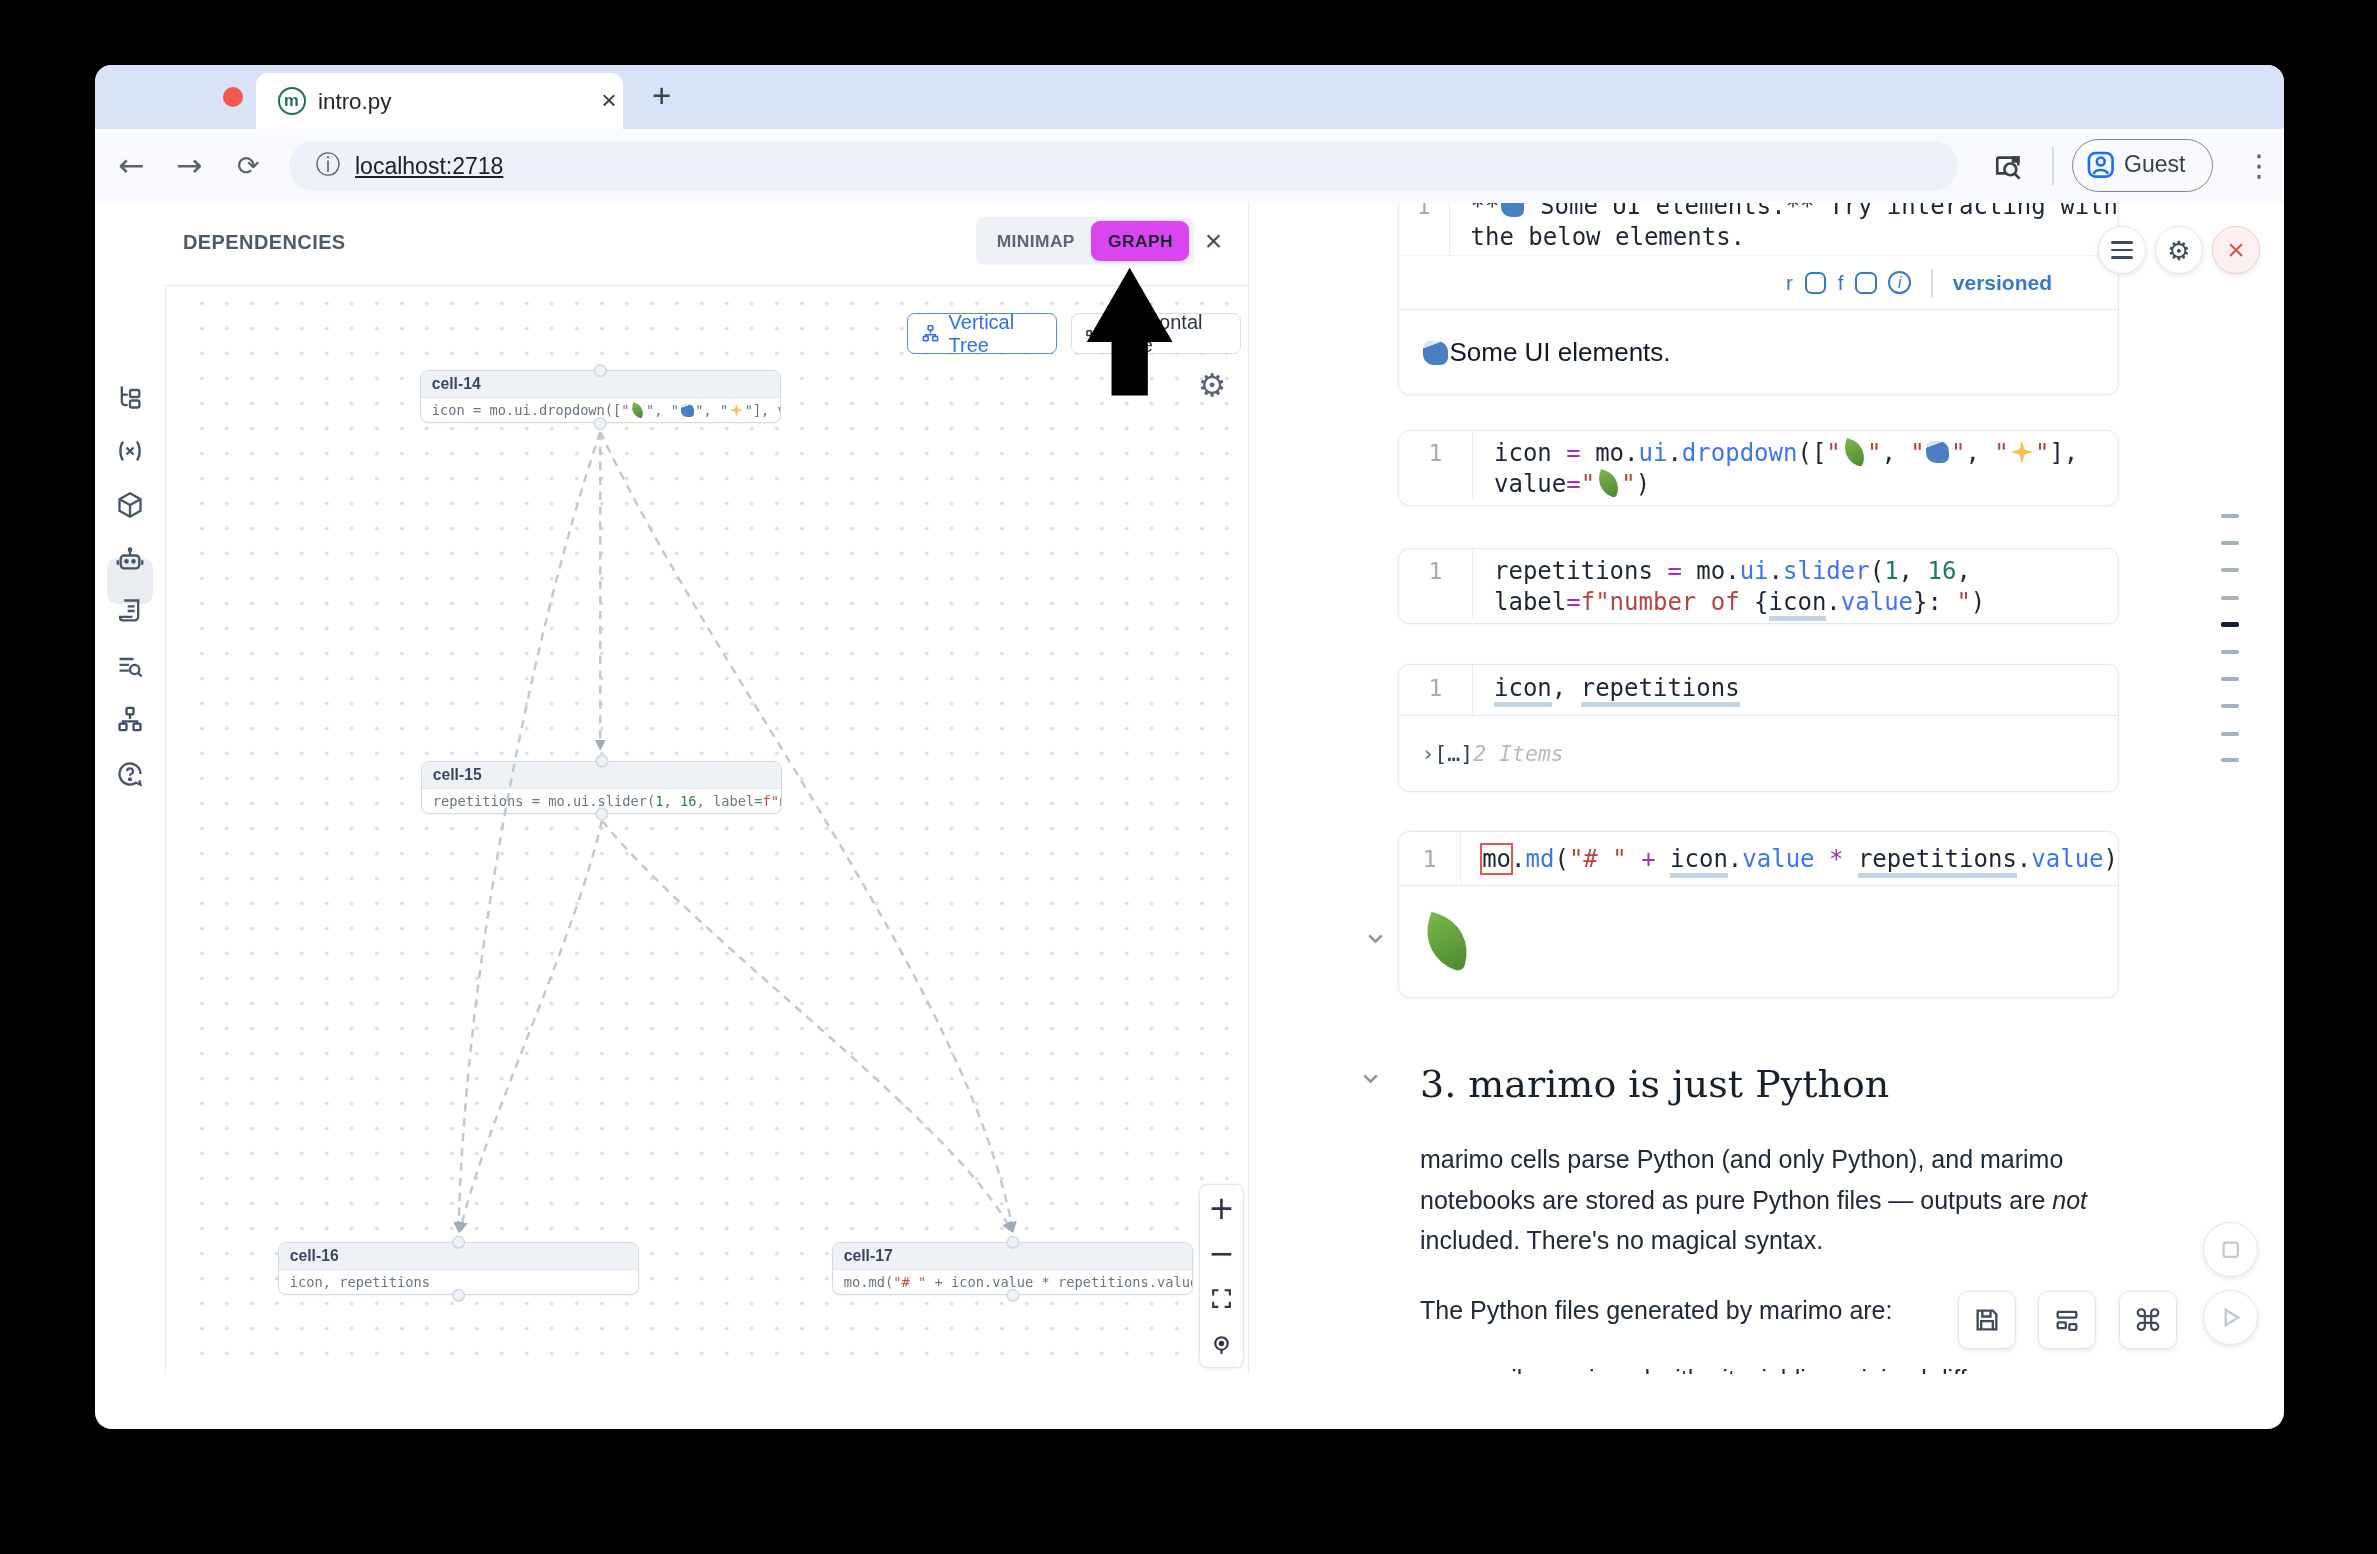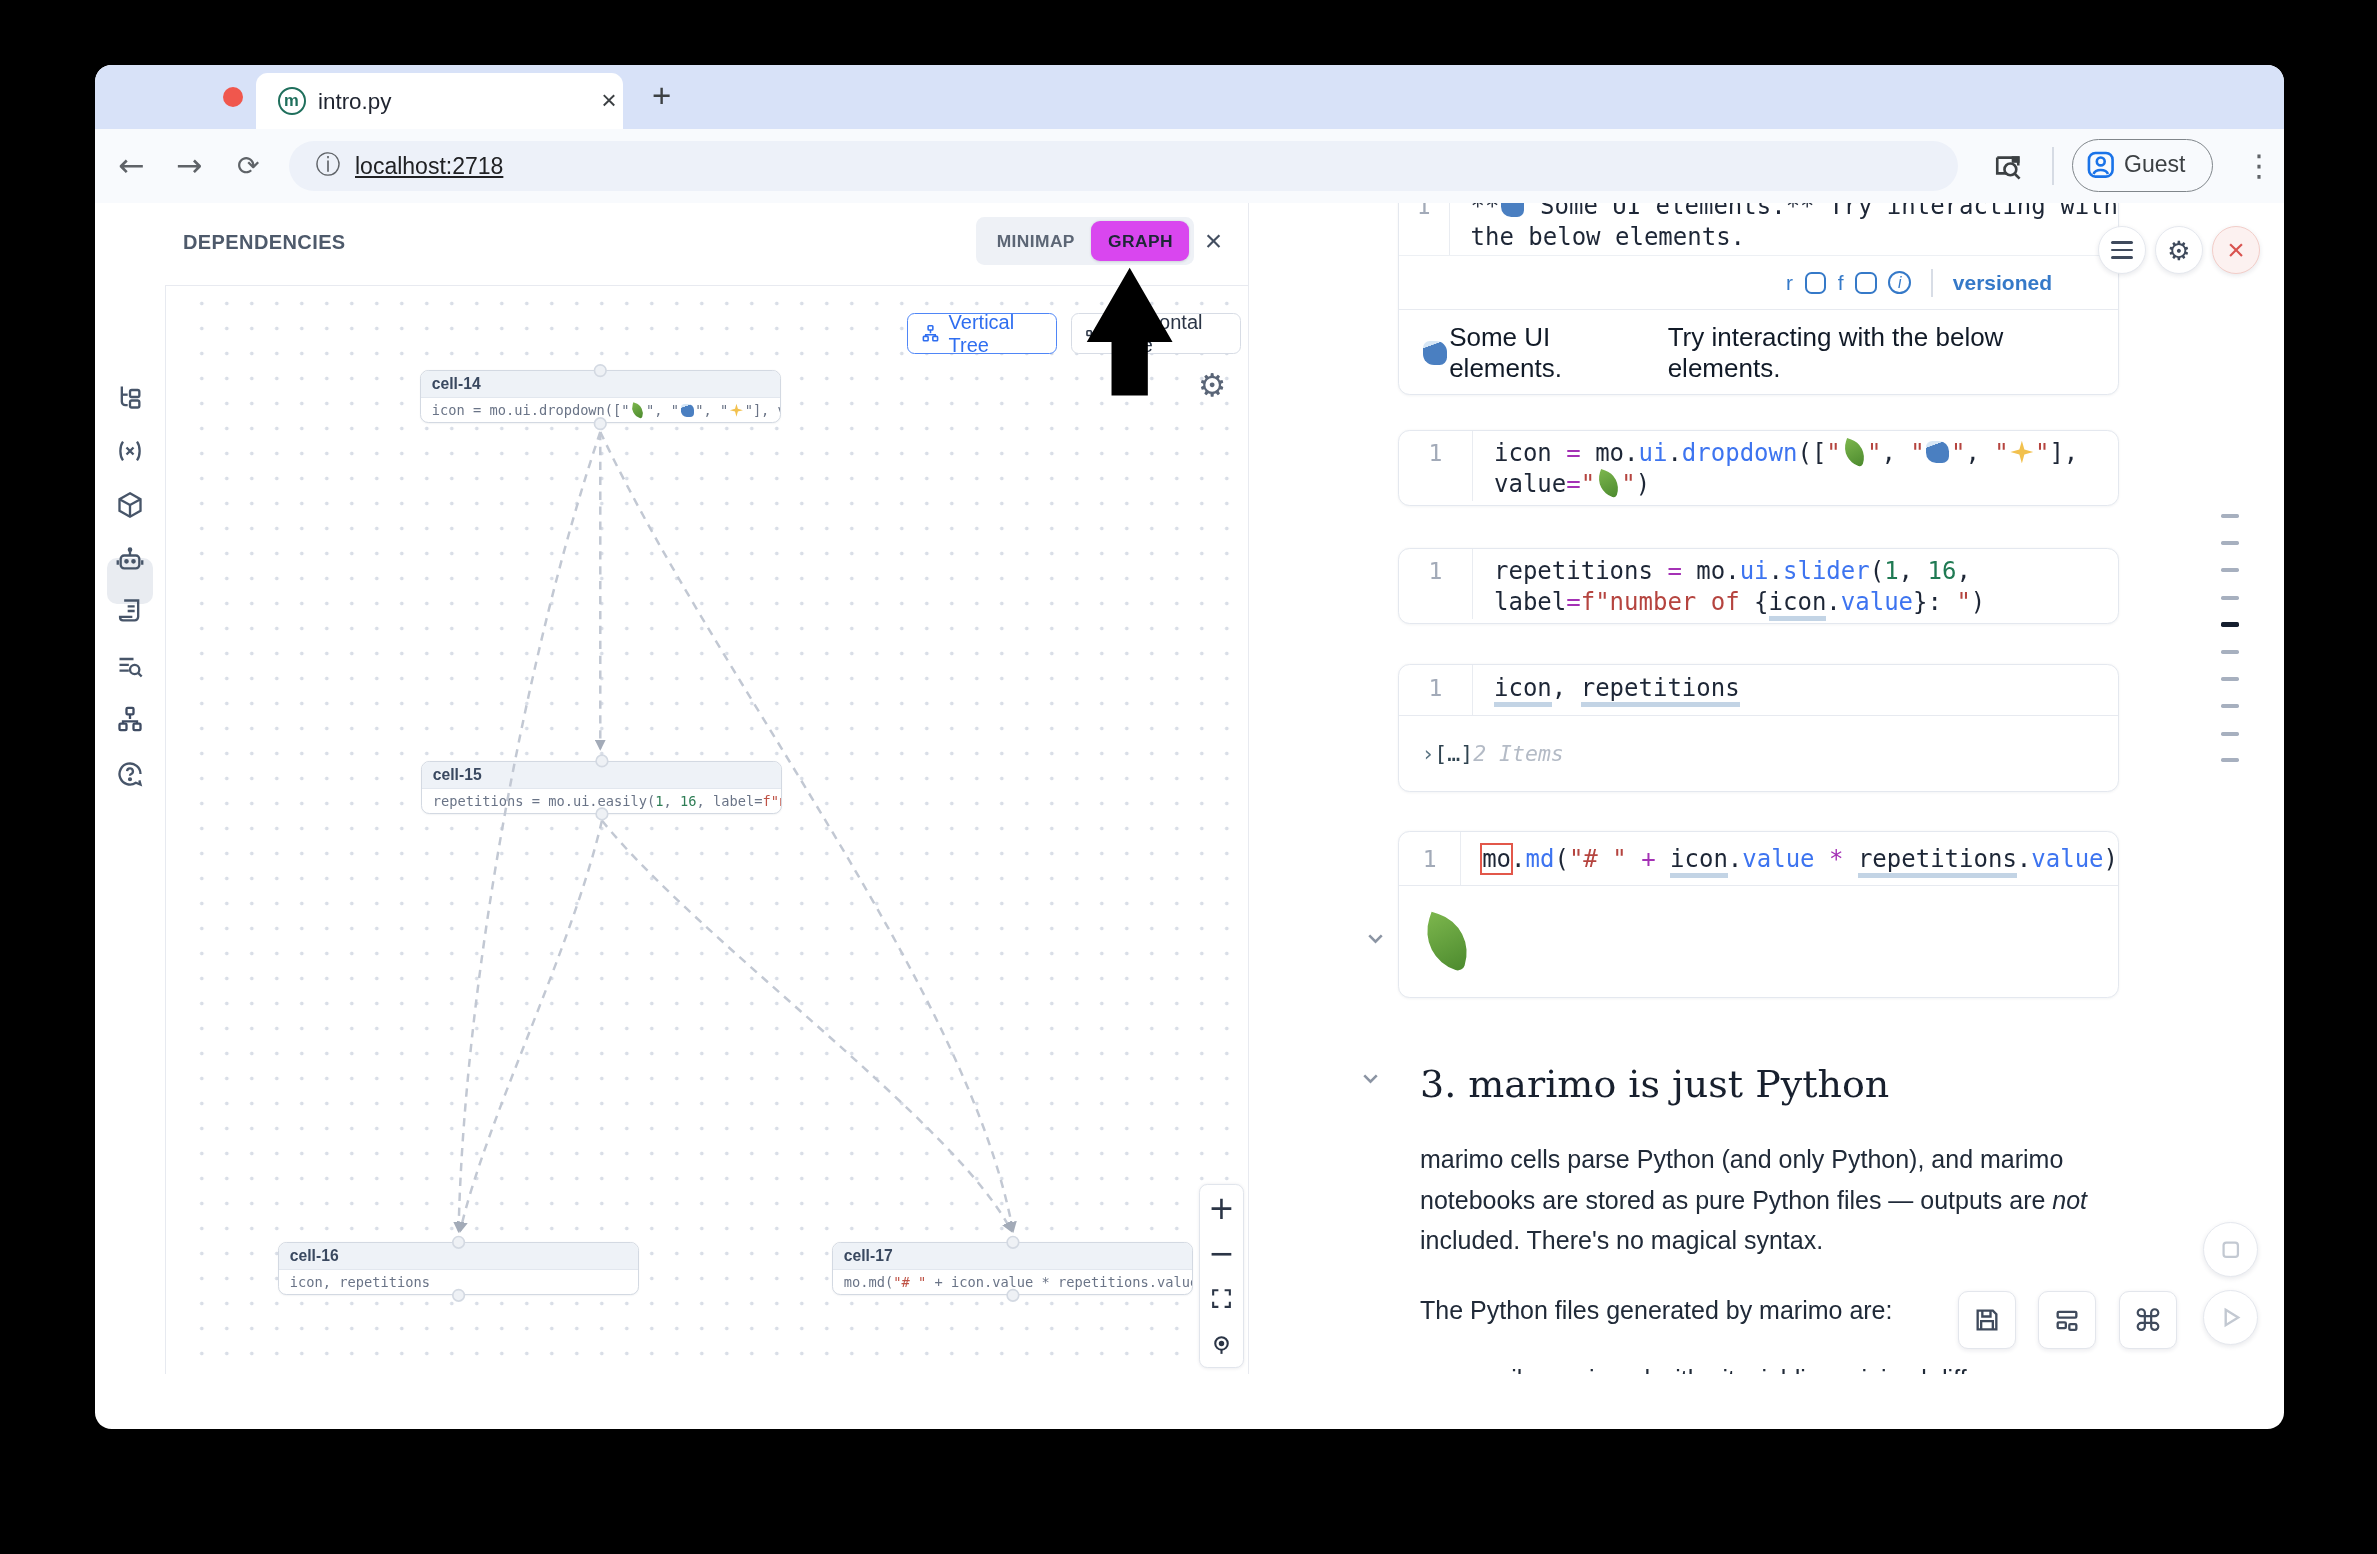--- a/index.html
+++ b/index.html
@@ -263,21 +263,21 @@
           <span>Horizontal Tree</span>
         </div>
         <div id="graph-gear">⚙</div>
 
         <div class="gnode" id="n14">
           <div class="nh">cell-14</div>
           <div class="nb"><span class="seg-g">icon = mo.ui.dropdown(["</span><span class="em em-leaf"></span><span class="seg-g">", "</span><span class="em em-wave"></span><span class="seg-g">", "</span><span class="em em-sparkle"></span><span class="seg-g">"], value="</span></div>
         </div>
         <div class="gnode" id="n15">
           <div class="nh">cell-15</div>
-          <div class="nb"><span class="seg-g">repetitions = mo.ui.easily(</span><span class="seg-gnum">1</span><span class="seg-g">, </span><span class="seg-gnum">16</span><span class="seg-g">, label=</span><span class="seg-gstr">f"number of </span></div>
+          <div class="nb"><span class="seg-g">repetitions = mo.ui.slider(</span><span class="seg-gnum">1</span><span class="seg-g">, </span><span class="seg-gnum">16</span><span class="seg-g">, label=</span><span class="seg-gstr">f"number of </span></div>
         </div>
         <div class="gnode" id="n16">
           <div class="nh">cell-16</div>
           <div class="nb"><span class="seg-g">icon, repetitions</span></div>
         </div>
         <div class="gnode" id="n17">
           <div class="nh">cell-17</div>
           <div class="nb"><span class="seg-g">mo.md(</span><span class="seg-gstr">"# "</span><span class="seg-g"> + icon.value * repetitions.value)</span></div>
         </div>
 
@@ -340,21 +340,20 @@
             <span>f</span>
             <span class="chkbox"></span>
             <span class="itog">i</span>
             <span id="tg-div"></span>
             <span id="md-label">versioned</span>
           </div>
           <div class="outrow outtext" style="height:85px">
               <span class="em em-wave"></span>
               <span class="seg-or"> </span>
               <span class="seg-ob">Some UI elements.</span>
-              <span class="seg-or"> Try interacting with the below elements.</span>
             </div>
         </div>
 
         <div class="cell" style="top:227px;height:76px">
           <div class="editor">
             <div class="gut" style="padding-top:6.6px;line-height:31.5px">1</div>
             <div class="codecol" style="padding-top:6.6px">
               <div class="cl"><span class="seg-v">icon </span><span class="seg-op">=</span><span class="seg-v"> mo.</span><span class="seg-fn">ui</span><span class="seg-v">.</span><span class="seg-fn">dropdown</span><span class="seg-v">([</span><span class="seg-str">"</span><span class="em em-leaf"></span><span class="seg-str">"</span><span class="seg-v">, </span><span class="seg-str">"</span><span class="em em-wave"></span><span class="seg-str">"</span><span class="seg-v">, </span><span class="seg-str">"</span><span class="em em-sparkle"></span><span class="seg-str">"</span><span class="seg-v">],</span></div>
               <div class="cl"><span class="seg-v">value</span><span class="seg-op">=</span><span class="seg-str">"</span><span class="em em-leaf"></span><span class="seg-str">"</span><span class="seg-v">)</span></div>
             </div>

